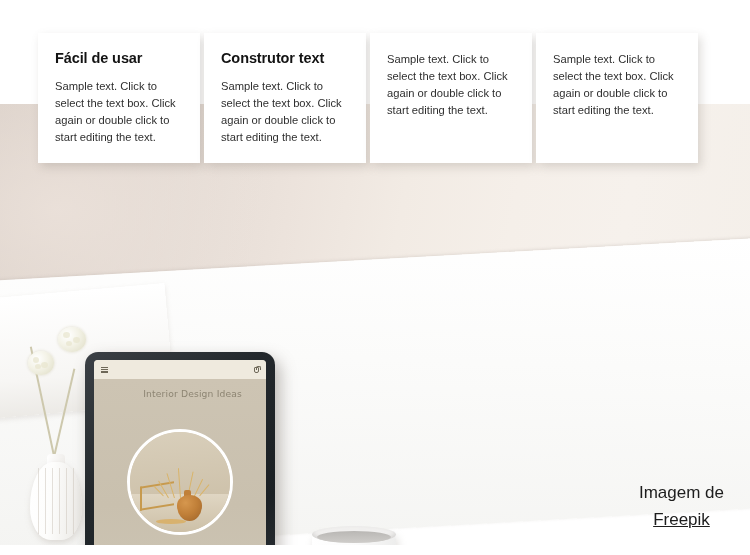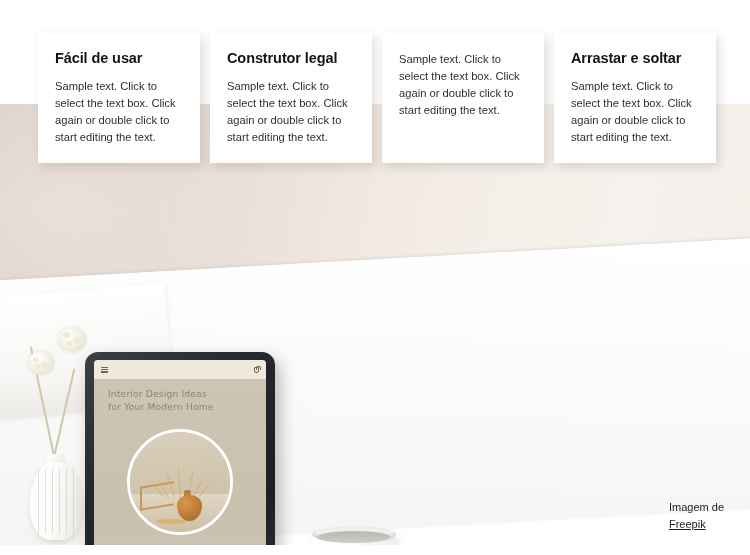--- a/index.html
+++ b/index.html
@@ -57,21 +57,21 @@
   }
 
   .bottom-white {
     position:absolute; left:0; bottom:0; width:750px; height:10px;
     background:#ffffff; z-index:6;
   }
 
   
   .cards {
     position:absolute; left:38px; top:33px;
-    display:flex; gap:10px; z-index:5;
+    display:flex; gap:4px; z-index:5;
   }
   .card {
     width:162px; height:130px;
     background:#ffffff;
     padding:18px 16px 0 17px;
     box-shadow:3px 4px 9px rgba(110,98,90,.22);
   }
   .card-title {
     font-size:14.5px; font-weight:bold; color:#131313;
     letter-spacing:-.1px; line-height:1.1; margin-bottom:11px;
@@ -133,22 +133,22 @@
   }
   .ham { width:7px; height:6px; display:flex; flex-direction:column; justify-content:space-between; }
   .ham i { display:block; height:1.2px; background:#6e6858; }
   .bagicon { width:5px; height:6px; border:1px solid #6e6858; border-radius:1px 1px 2px 2px; position:relative; }
   .bagicon::before { content:""; position:absolute; left:1px; top:-2px; width:3px; height:3px; border:1px solid #6e6858; border-bottom:0; border-radius:2px 2px 0 0; }
   .scr-body {
     position:absolute; left:0; top:19px; right:0; bottom:0;
     background:linear-gradient(180deg,#cdc4b3 0%,#c9c0ae 55%,#cdc5b5 100%);
   }
   .scr-title {
-    text-align:left; color:#8d8573; font-size:9.2px;
-    line-height:1.38; padding:9px 14px 0; letter-spacing:.15px;
+    text-align:right; color:#8d8573; font-size:9.2px;
+    line-height:1.38; padding:9px 24px 0; letter-spacing:.15px;
     font-family:"DejaVu Sans", sans-serif;
   }
   .photo-circle {
     position:absolute; left:50%; top:50px; transform:translateX(-50%);
     width:106px; height:106px; border-radius:50%;
     border:3px solid #ffffff;
     background:linear-gradient(165deg,#d8cdb9 0%,#cfc2aa 45%,#c6b9a1 100%);
     overflow:hidden;
   }
   .pc-wall { position:absolute; left:0; top:0; width:100%; height:62%;
@@ -189,21 +189,21 @@
     box-shadow:inset 0 -2px 4px rgba(190,188,186,.55);
   }
   .mug-inner {
     position:absolute; left:5px; top:5px; width:74px; height:12px;
     background:linear-gradient(180deg,#b9b7b4,#cfcdca); border-radius:50%;
   }
 
   
   .credit {
     position:absolute; right:26px; bottom:22px; z-index:7;
-    text-align:left; font-size:11px; color:#1d1d1d; line-height:1.55;
+    text-align:center; font-size:17px; color:#1d1d1d; line-height:1.55;
   }
   .credit a { color:#1d1d1d; }
 </style>
 </head>
 <body>
 
 <div class="page">
 
   <div class="hero">
     <div class="wall"></div>
@@ -253,21 +253,20 @@
               <i></i>
                 <i></i>
                 <i></i>
             </span>
             <span class="bagicon"></span>
           </div>
 
           <div class="scr-body">
             <div class="scr-title">
               <div>Interior Design Ideas</div>
-              <div>for Your Modern Home</div>
             </div>
 
             <div class="photo-circle">
               <div class="pc-wall"></div>
               <div class="pc-table"></div>
               <div class="pc-frame"></div>
               <div class="pc-plate"></div>
               <div class="pc-grass" style="left:50px;bottom:34px;width:1.2px;height:30px;transform:rotate(-4deg);"></div>
               <div class="pc-grass" style="left:44px;bottom:34px;width:1.2px;height:26px;transform:rotate(-17deg);"></div>
               <div class="pc-grass" style="left:57px;bottom:34px;width:1.2px;height:27px;transform:rotate(12deg);"></div>
@@ -287,28 +286,27 @@
 
   <div class="top-white-band"></div>
   <div class="bottom-white"></div>
 
   <div class="cards">
     <div class="card">
       <div class="card-title">Fácil de usar</div>
       <div class="card-body">Sample text. Click to select the text box. Click again or double click to start editing the text.</div>
     </div>
     <div class="card">
-      <div class="card-title">Construtor legal</div>
+      <div class="card-title">Construtor text</div>
       <div class="card-body">Sample text. Click to select the text box. Click again or double click to start editing the text.</div>
     </div>
     <div class="card">
       <div class="card-body">Sample text. Click to select the text box. Click again or double click to start editing the text.</div>
     </div>
     <div class="card">
-      <div class="card-title">Arrastar e soltar</div>
       <div class="card-body">Sample text. Click to select the text box. Click again or double click to start editing the text.</div>
     </div>
   </div>
 
   <div class="credit">
     <div>Imagem de</div>
     <a href="#">Freepik</a>
   </div>
 
 </div>

